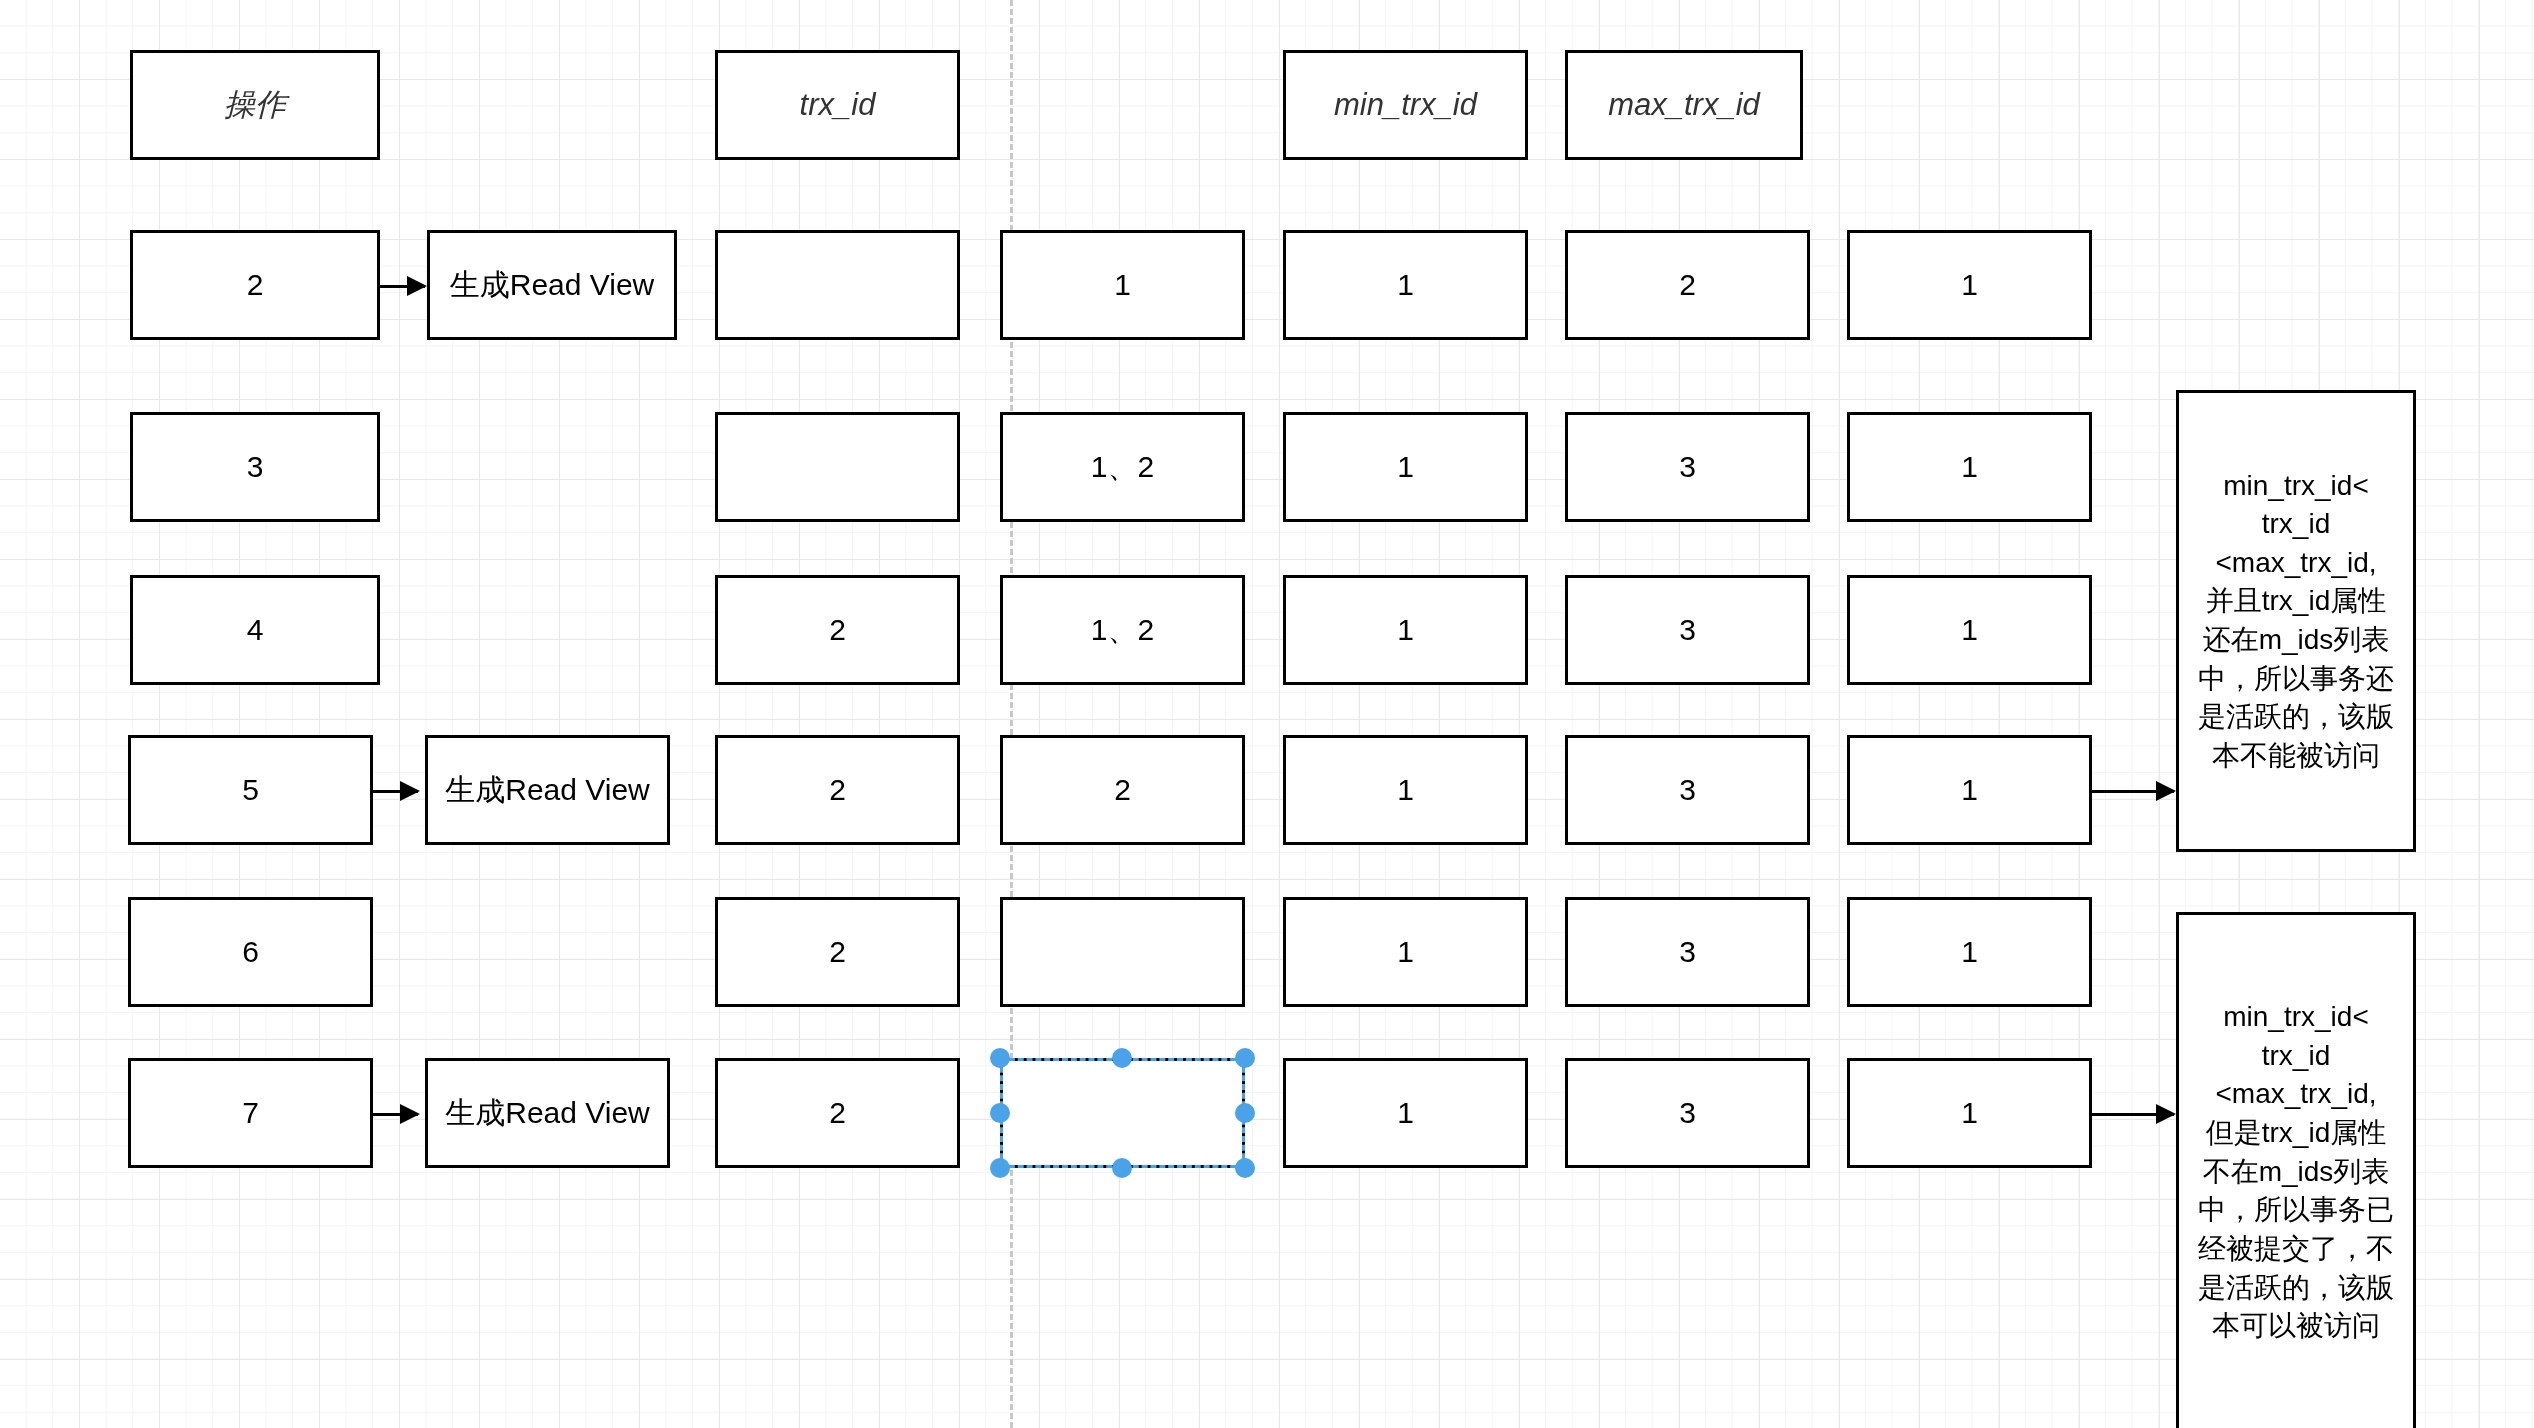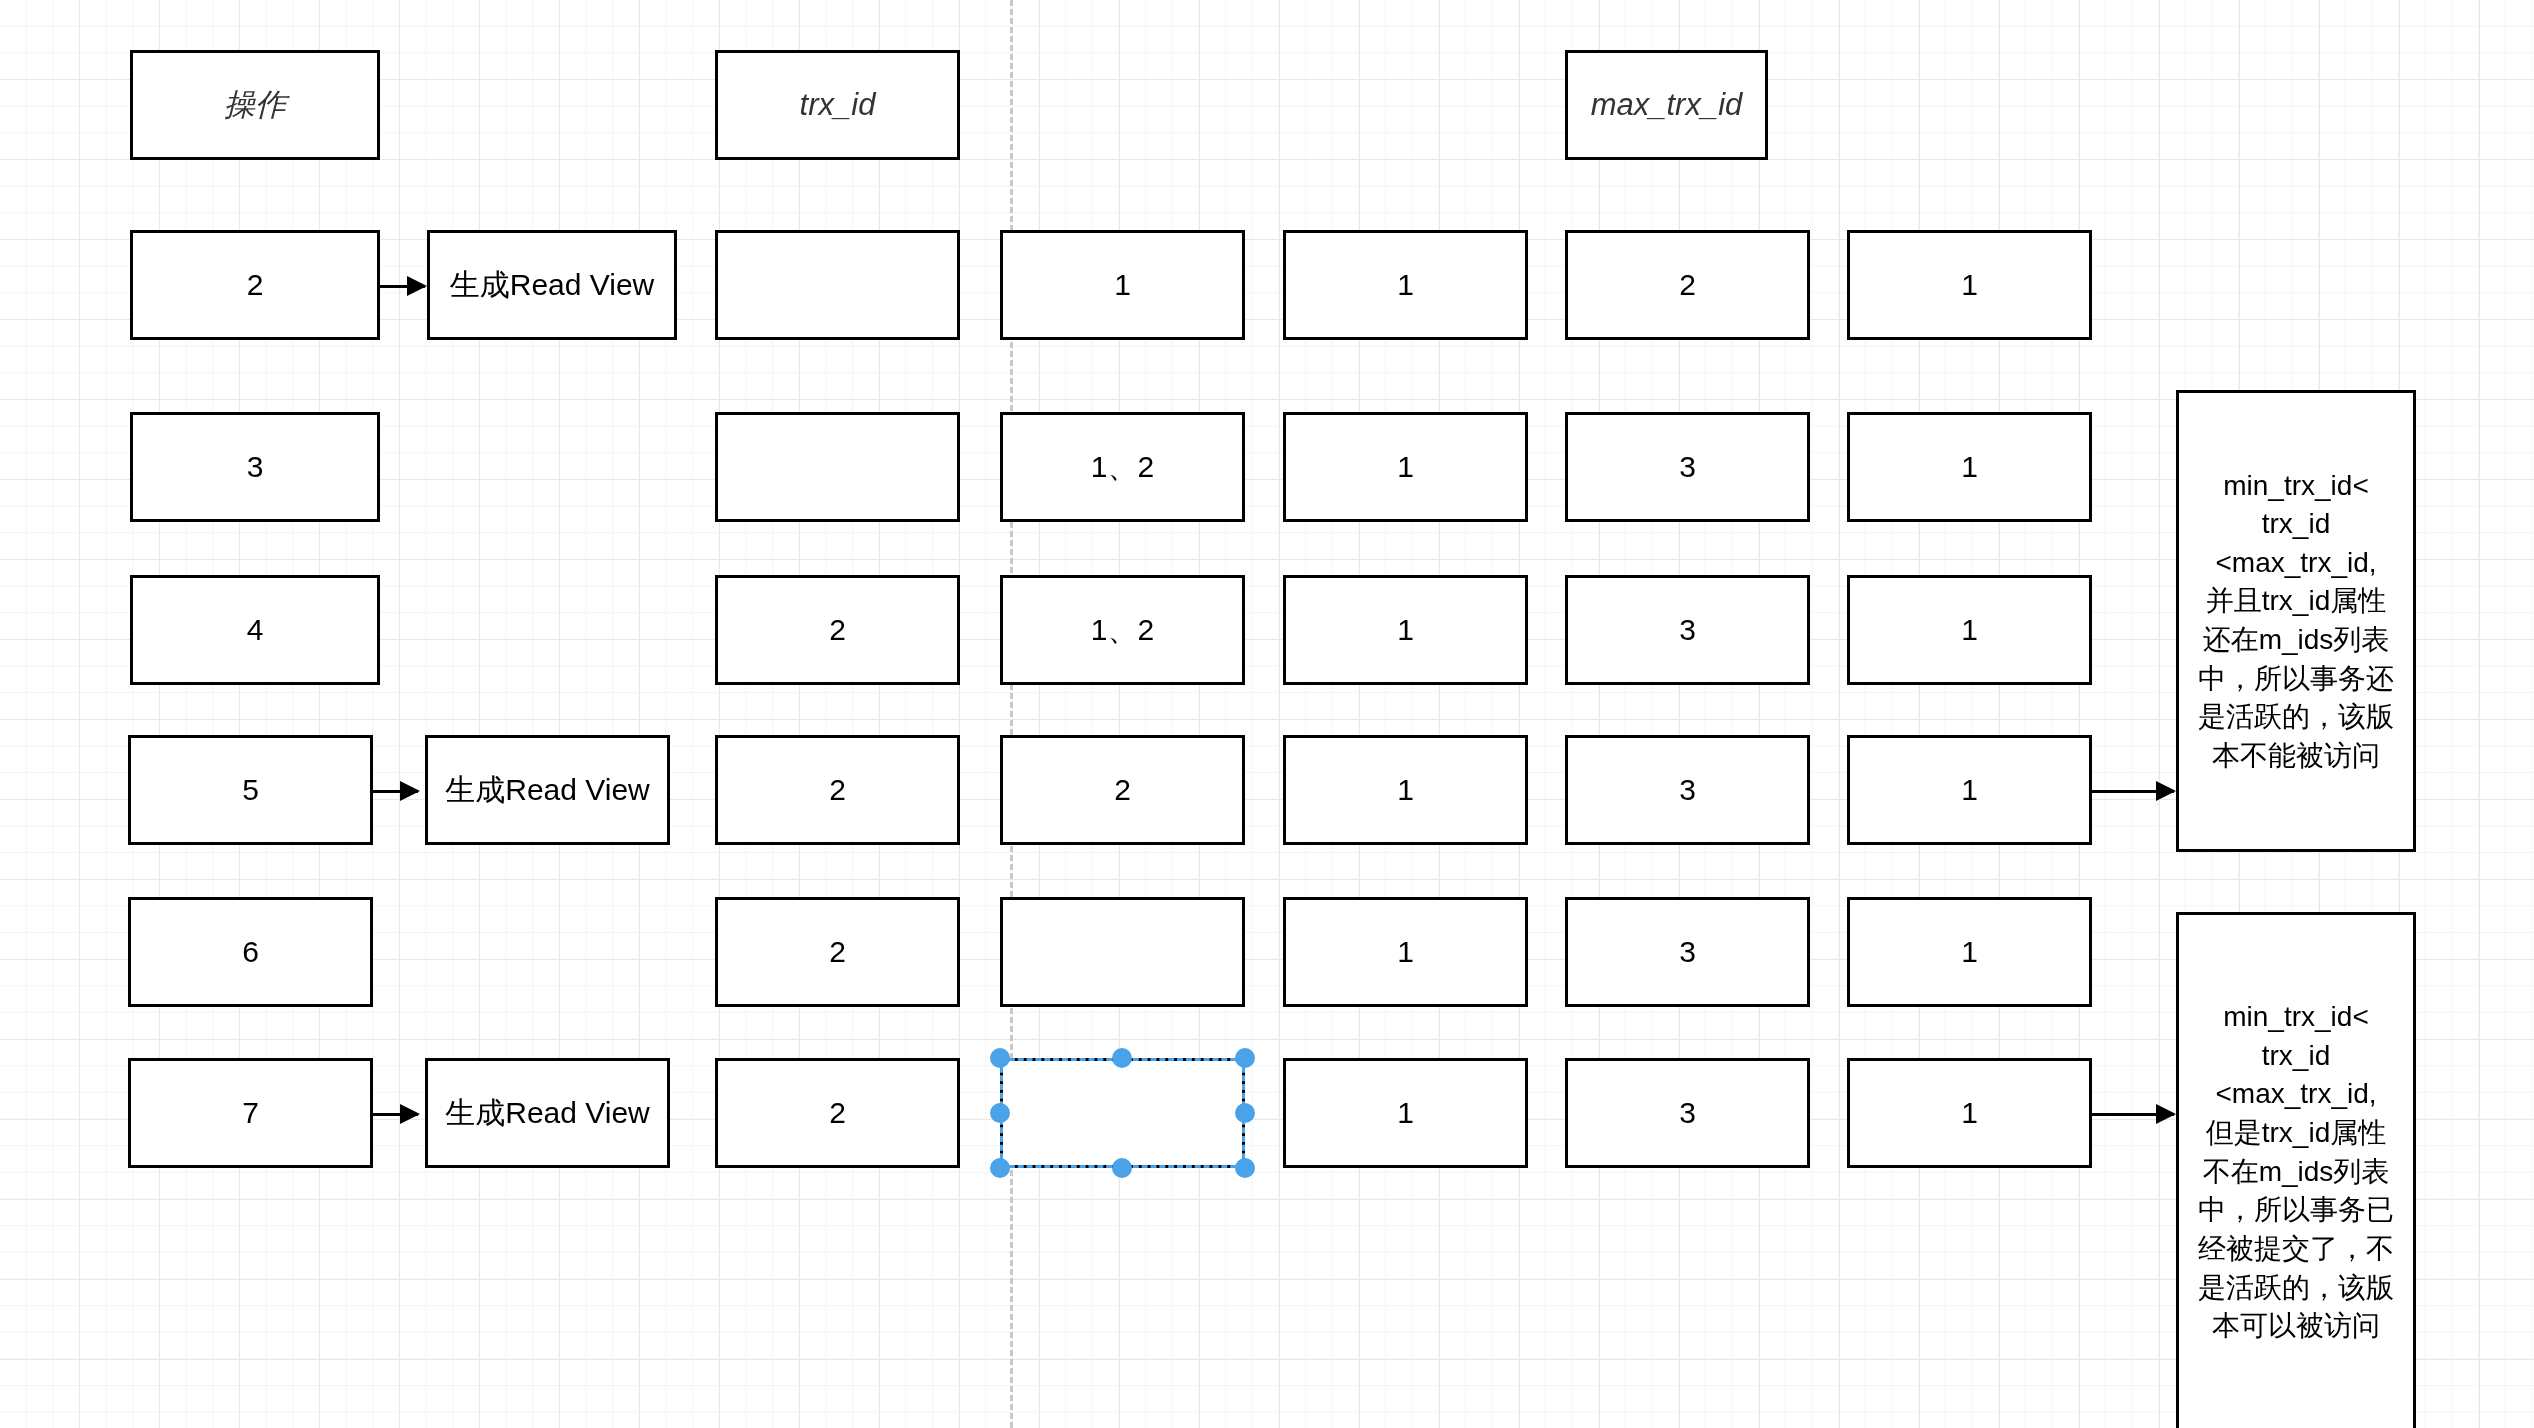--- a/index.html
+++ b/index.html
@@ -89,22 +89,23 @@
 
 <div id="canvas">
 
   <div class="vguide" style="left:1010px;top:0;height:1428px;"></div>
 
   <div class="box header" style="left:130px;top:50px;width:250px;height:110px;">操作</div>
 
   <div class="box header" style="left:715px;top:50px;width:245px;height:110px;">trx_id</div>
 
 
+  <div class="box header" style="left:1283px;top:50px;width:245px;height:110px;">min_trx_id</div>
 
-  <div class="box header" style="left:1565px;top:50px;width:203px;height:110px;">max_trx_id</div>
+  <div class="box header" style="left:1565px;top:50px;width:238px;height:110px;">max_trx_id</div>
 
 
   <div class="box" style="left:130px;top:230px;width:250px;height:110px;">2</div>
   <div class="arrow" style="left:380px;top:285px;width:45px;"></div>
   <div class="box label" style="left:427px;top:230px;width:250px;height:110px;">生成Read View</div>
 
   <div class="box" style="left:715px;top:230px;width:245px;height:110px;"></div>
   <div class="box" style="left:1000px;top:230px;width:245px;height:110px;">1</div>
   <div class="box" style="left:1283px;top:230px;width:245px;height:110px;">1</div>
   <div class="box" style="left:1565px;top:230px;width:245px;height:110px;">2</div>

